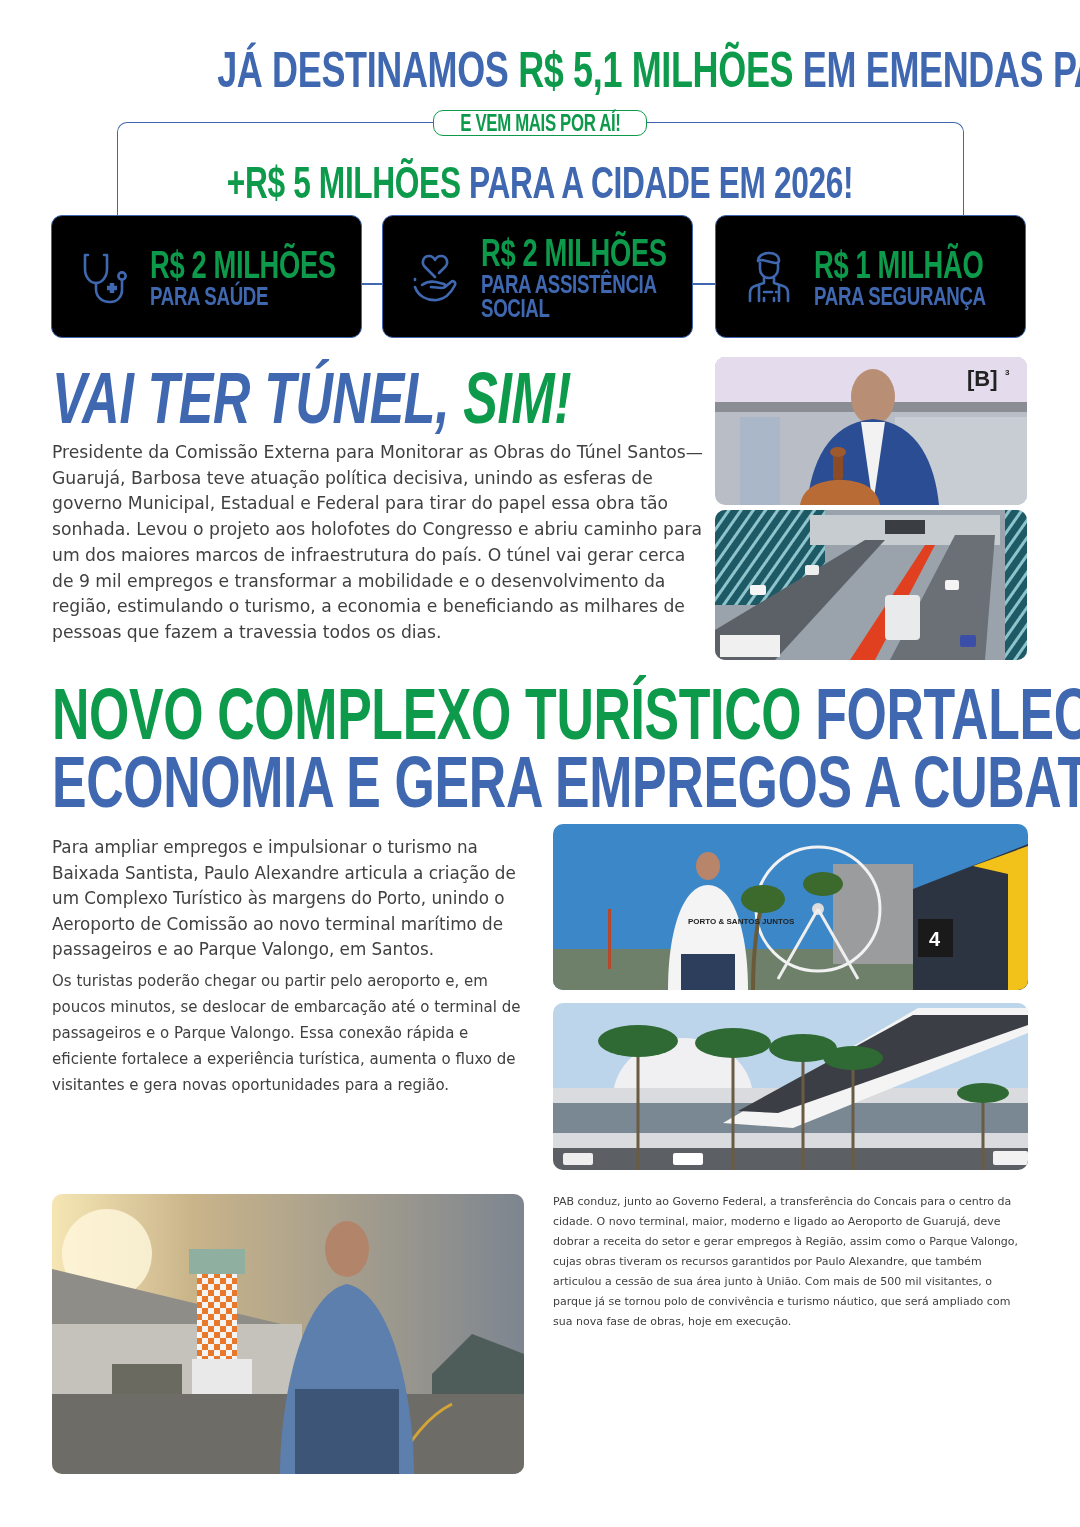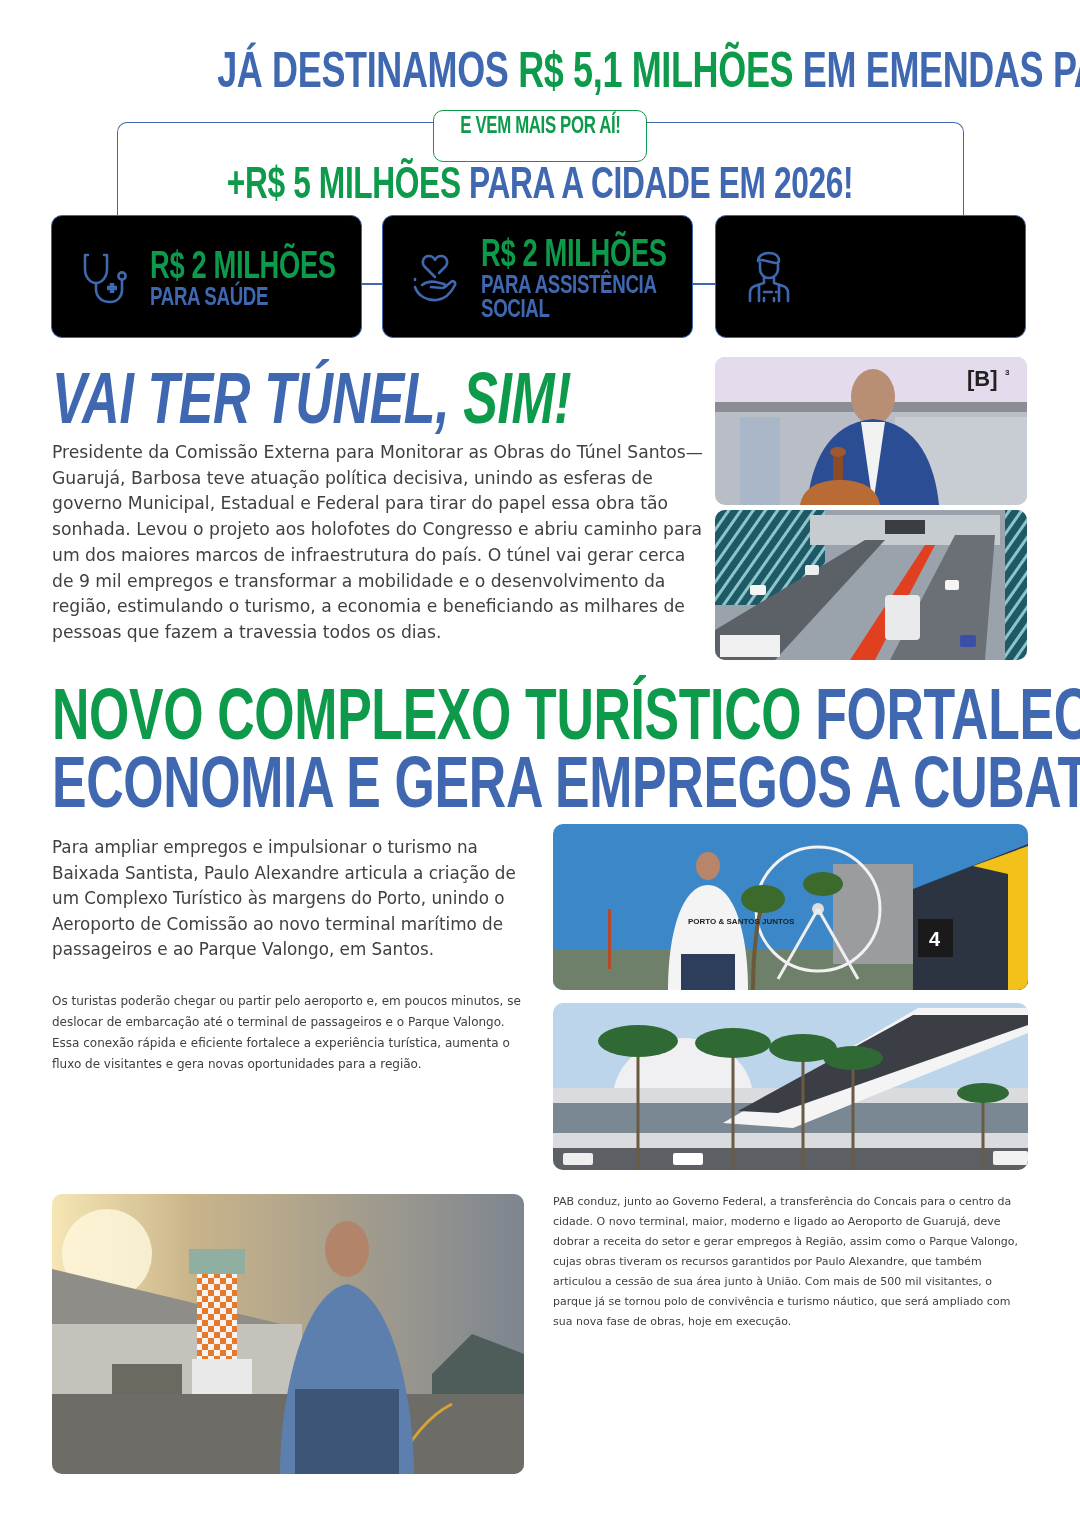--- a/index.html
+++ b/index.html
@@ -7,21 +7,21 @@
   body { position: relative; font-family: "DejaVu Sans", sans-serif; color: #2b2b2b; }
 
   .cond { font-family: "Liberation Sans", sans-serif; font-weight: 700; letter-spacing: -0.5px; transform-origin: left top; display: inline-block; white-space: nowrap; }
   .blue { color: #3f68b1; }
   .green { color: #0d9a4b; }
 
   
   #main-title { position: absolute; left: 0; top: 44px; width: 1080px; text-align: center; }
   #main-title .inner { font-size: 50px; line-height: 52px; transform: scaleX(0.72); transform-origin: center top; display: inline-block; }
   .connector-frame { position: absolute; left: 117px; top: 122px; width: 847px; height: 95px; border: 1.5px solid #3f68b1; border-bottom: none; border-radius: 10px 10px 0 0; }
-  .pill { position: absolute; left: 433px; top: 110px; width: 214px; height: 52px; border: 1.5px solid #0d9a4b; border-radius: 10px; background: #fff; display: flex; justify-content: center; }
+  .pill { position: absolute; left: 433px; top: 110px; width: 214px; height: 26px; border: 1.5px solid #0d9a4b; border-radius: 10px; background: #fff; display: flex; align-items: center; justify-content: center; }
   .pill span { font-size: 24px; color: #0d9a4b; transform: scaleX(0.7); transform-origin: center; }
   #sub-title { position: absolute; left: 0; top: 160px; width: 1080px; text-align: center; }
   #sub-title .inner { font-size: 44px; line-height: 46px; transform: scaleX(0.72); transform-origin: center top; display: inline-block; }
 
   .card { position: absolute; top: 215px; height: 123px; border: 1.5px solid #3f68b1; border-radius: 11px; background: #000000; display: flex; align-items: center; }
   .card .icon { width: 60px; height: 60px; margin-left: 22px; flex: none; }
   .card .txt { margin-left: 16px; display: flex; flex-direction: column; }
   .card .amt { font-size: 38px; line-height: 38px; color: #0d9a4b; transform: scaleX(0.72); }
   .card .desc { font-size: 26px; line-height: 24px; color: #3f68b1; transform: scaleX(0.72); }
   .h-link { position: absolute; top: 283px; height: 1.5px; background: #3f68b1; }
@@ -33,21 +33,21 @@
   #tunnel-text { left: 52px; top: 440px; width: 655px; }
 
   .photo { position: absolute; border-radius: 10px; overflow: hidden; }
   .photo svg { width: 100%; height: 100%; display: block; }
 
   
   #complexo-title { position: absolute; left: 52px; top: 680px; }
   #complexo-title .line { display: block; font-size: 72px; line-height: 68px; transform: scaleX(0.72); transform-origin: left top; white-space: nowrap; }
 
   #complexo-text-1 { left: 52px; top: 835px; width: 480px; font-size: 16.8px; line-height: 25.6px; }
-  #complexo-text-2 { left: 52px; top: 991px; width: 480px; font-size: 12px; line-height: 21px; }
+  #complexo-text-2 { left: 52px; top: 968px; width: 480px; font-size: 15px; line-height: 26px; }
   #concais-text { left: 553px; top: 1192px; width: 480px; font-size: 11px; line-height: 20px; }
 </style>
 </head>
 <body>
 
 <div id="main-title">
   <span class="inner cond">
     <span class="blue">JÁ DESTINAMOS </span><span class="green">R$ 5,1 MILHÕES</span><span class="blue"> EM EMENDAS PARA CUBATÃO</span>
   </span>
 </div>
@@ -101,20 +101,24 @@
   <div class="icon">
     <svg viewBox="0 0 60 60" fill="none" stroke="#3f68b1" stroke-width="2.6" stroke-linecap="round" stroke-linejoin="round">
       <path d="M20 14 c0 -5 5 -8 11 -8 c6 0 10 3 10 8 c0 2 -2 2 -4 2 l-13 -3 c-3 0 -4 1 -4 1 z"></path>
       <path d="M22 16 v6 c0 5 4 9 9 9 c5 0 9 -4 9 -9 v-5"></path>
       <path d="M26 31 v5 l-9 3 c-3 1 -5 4 -5 7 v8"></path>
       <path d="M36 31 v5 l9 3 c3 1 5 4 5 7 v8"></path>
       <path d="M21 38 v16 M41 38 v16"></path>
       <path d="M26 45 h8 M38 45 h0.5"></path>
       <path d="M26 51 v3 M36 51 v3"></path>
     </svg>
+  </div>
+  <div class="txt">
+    <span class="amt cond">R$ 1 MILHÃO</span>
+    <span class="desc cond">PARA SEGURANÇA</span>
   </div>
 </div>
 
 <div id="tunnel-title">
   <span class="inner cond">
     <span class="blue">VAI TER TÚNEL, </span><span class="green">SIM!</span>
   </span>
 </div>
 <p id="tunnel-text" class="body-text">Presidente da Comissão Externa para Monitorar as Obras do Túnel Santos—Guarujá, Barbosa teve atuação política decisiva, unindo as esferas de governo Municipal, Estadual e Federal para tirar do papel essa obra tão sonhada. Levou o projeto aos holofotes do Congresso e abriu caminho para um dos maiores marcos de infraestrutura do país. O túnel vai gerar cerca de 9 mil empregos e transformar a mobilidade e o desenvolvimento da região, estimulando o turismo, a economia e beneficiando as milhares de pessoas que fazem a travessia todos os dias.</p>
 

